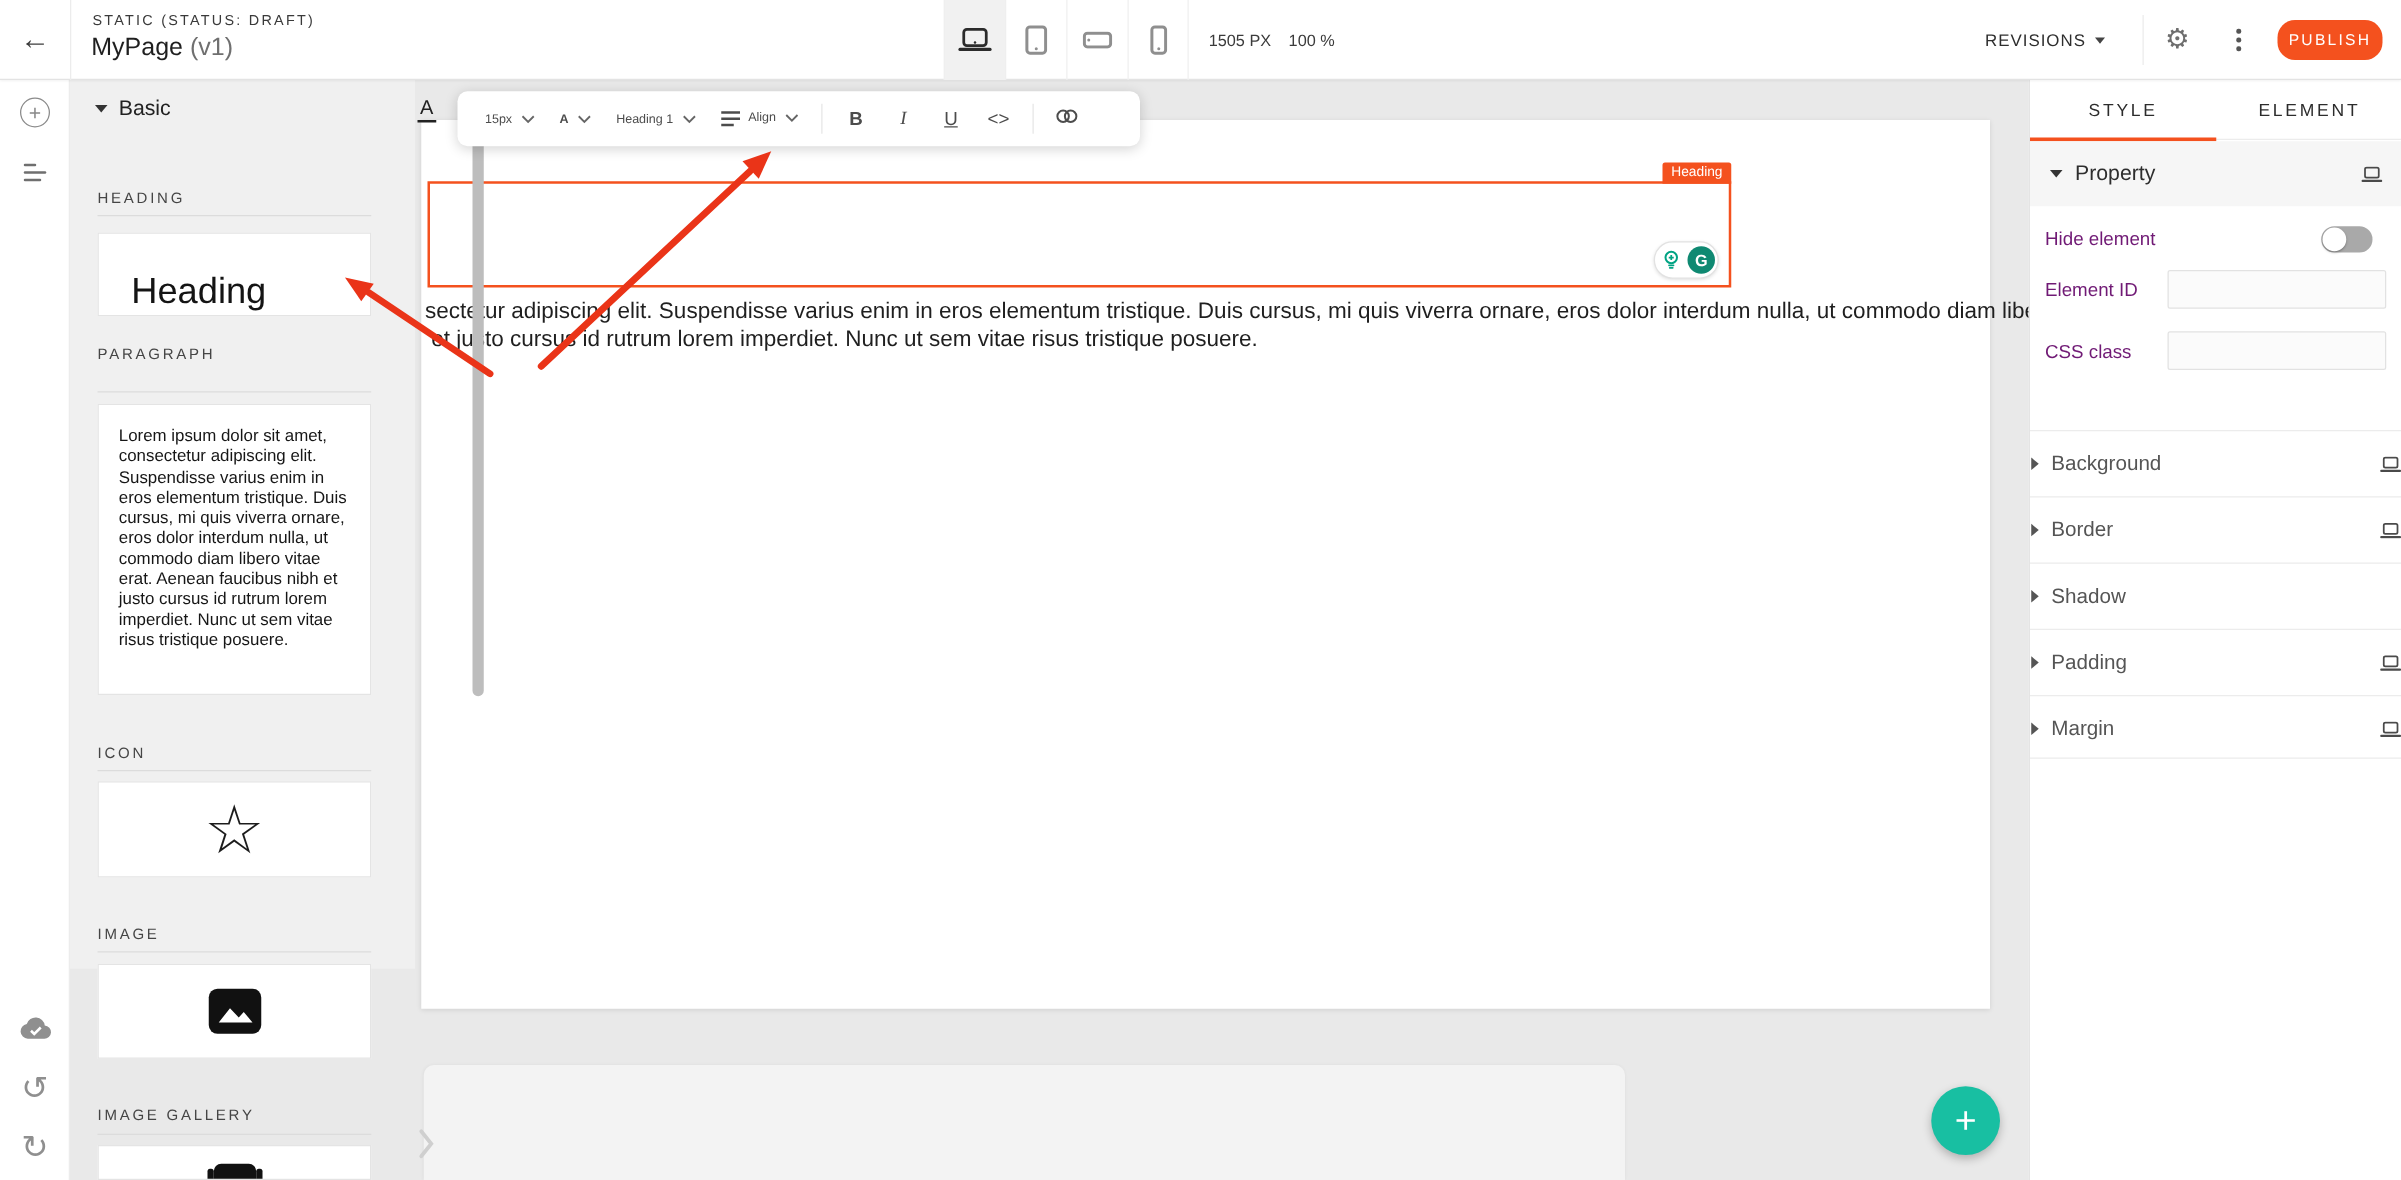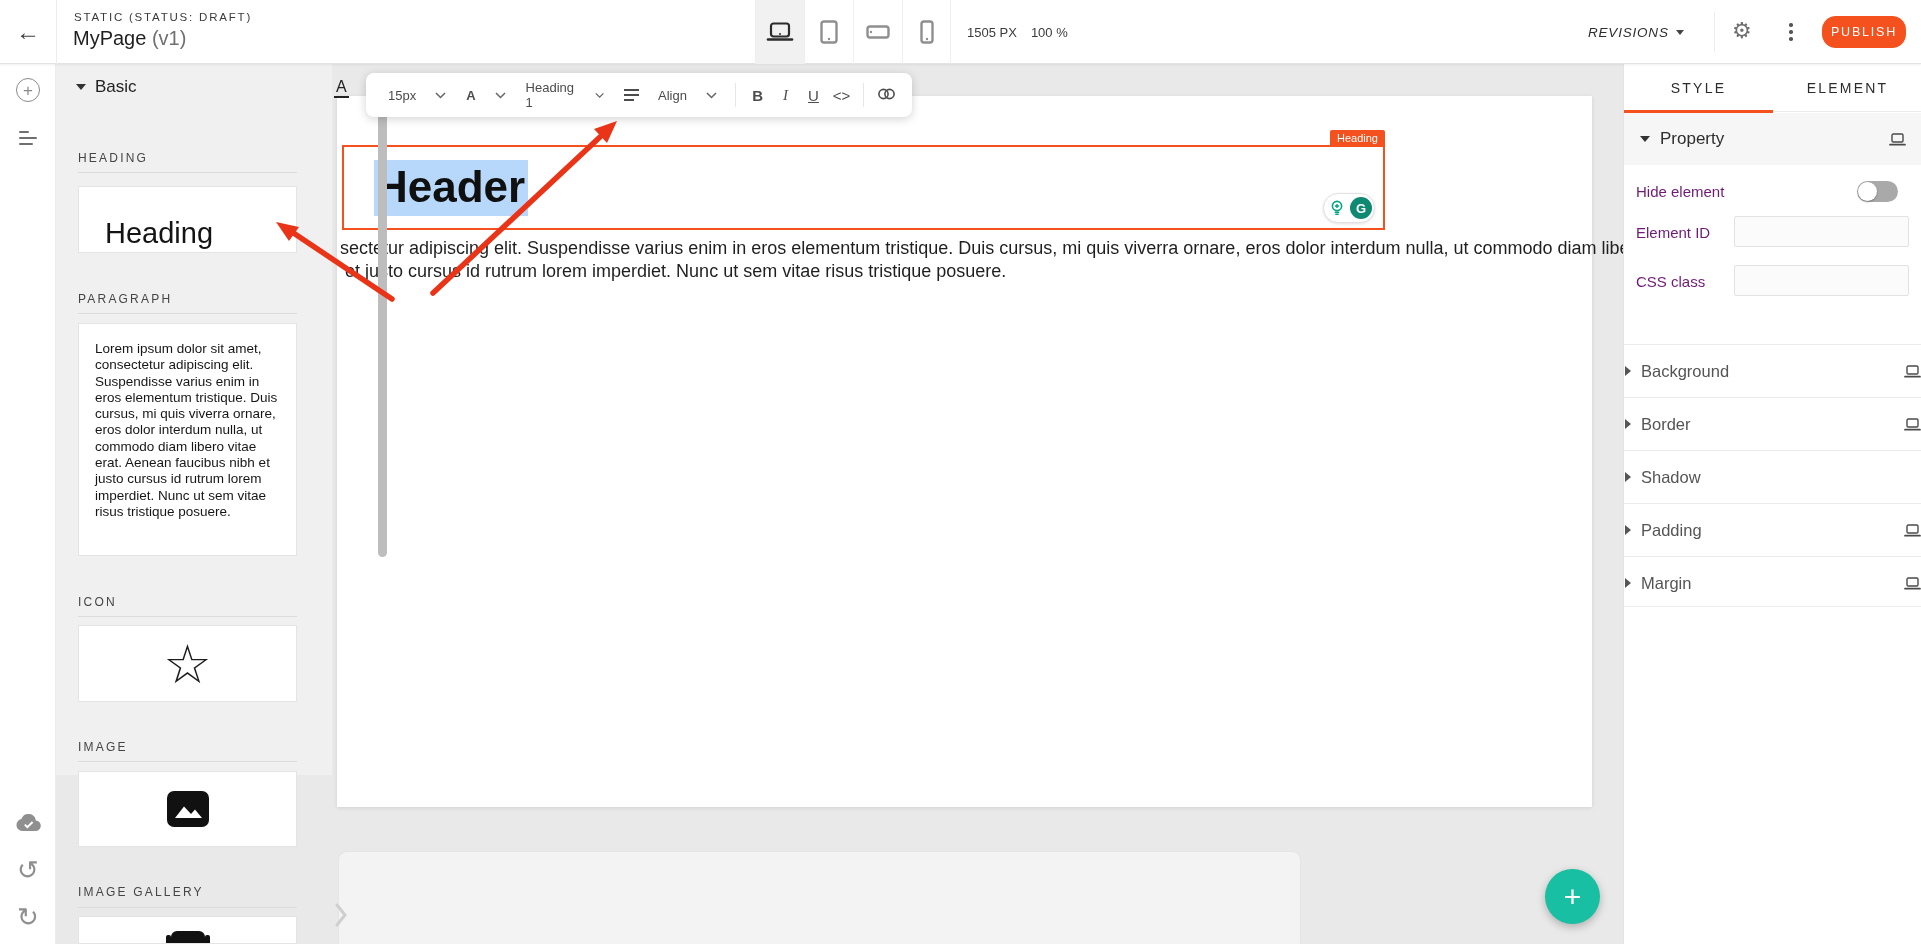--- a/index.html
+++ b/index.html
@@ -17,21 +17,21 @@
   .page-title-row { position:absolute; left:73px; top:27px; font-size:20px; color:#1f1f1f; }
   .page-version { color:#6f6f6f; }
   .device-group { position:absolute; left:755px; top:0; height:64px; display:flex; }
   .device-tile { width:49px; height:64px; display:flex; align-items:center; justify-content:center;
     border-left:1px solid #efefef; cursor:pointer; }
   .device-tile:last-child { border-right:1px solid #efefef; }
   .device-tile.selected { background:#f1f1f1; }
   .size-label { position:absolute; left:967px; top:0; height:64px; display:flex; gap:14px;
     align-items:center; font-size:13px; color:#3b3b3b; }
   .revisions { position:absolute; left:1588px; top:0; height:64px; display:flex; align-items:center;
-    gap:7px; font-size:13.5px; letter-spacing:.8px; color:#2e2e2e; cursor:pointer;font-style:italic; }
+    gap:7px; font-size:13.5px; letter-spacing:.8px; color:#2e2e2e; cursor:pointer; }
   .caret-down { width:0; height:0; border-left:4.5px solid transparent; border-right:4.5px solid transparent;
     border-top:5px solid #444; display:inline-block; }
   .gear-btn { position:absolute; left:1732px; top:20px; font-size:22px; color:#6e6e6e; cursor:pointer; line-height:1; }
   .kebab-btn { position:absolute; left:1784px; top:20px; width:14px; height:24px; display:flex;
     flex-direction:column; align-items:center; justify-content:center; gap:3.5px; cursor:pointer; }
   .kebab-btn i { width:3.5px; height:3.5px; border-radius:50%; background:#555; }
   .publish-btn { position:absolute; left:1822px; top:16px; width:84px; height:32px; border:none;
     border-radius:14px; background:var(--accent); color:#fff; font-size:12.5px; letter-spacing:1.8px;
     font-family:inherit; cursor:pointer; }
 
@@ -87,21 +87,21 @@
   .bulb-circle { width:22px; height:22px; border-radius:50%; background:#fff; display:flex;
     align-items:center; justify-content:center; cursor:pointer; }
   .g-circle { width:22px; height:22px; border-radius:50%; background:var(--grammarly); color:#fff;
     display:flex; align-items:center; justify-content:center; font-size:13px; font-weight:700; cursor:pointer; }
   .scroll-hint { position:absolute; left:2px; top:838px; color:#c9c9c9; }
 
   
   .ttoolbar { position:absolute; left:366px; top:73px; width:546px; height:44px; background:#fff;
     border-radius:8px; box-shadow:0 2px 10px rgba(0,0,0,.18); display:flex; align-items:center;
     padding:0 16px; gap:8px; z-index:35; }
-  .tt-item { display:flex; align-items:center; gap:19px; color:#4c4c4c; font-size:13px;
+  .tt-item { display:flex; align-items:center; gap:7px; color:#4c4c4c; font-size:10px;
     cursor:pointer; padding:4px 6px; }
   .tt-sep { width:1px; height:24px; background:#e6e6e6; margin:0 4px; }
   .tt-btn { width:30px; text-align:center; font-size:15px; color:#4c4c4c; cursor:pointer; }
   .align-lines { display:flex; flex-direction:column; gap:3px; width:15px; }
   .align-lines i { height:1.8px; background:#4c4c4c; display:block; }
 
   
   .inspector { position:absolute; left:1623px; top:64px; width:298px; height:880px; background:#fff;
     border-left:1px solid #e4e4e4; z-index:25; }
   .insp-tabs { position:absolute; left:0; top:0; width:298px; height:48px; display:flex;
@@ -230,21 +230,21 @@
       <span class="title">Basic</span>
     </div>
     <span class="text-tool-a">A</span>
 
     <div class="wsection-label" style="top:87px;">HEADING</div>
     <div class="wsection-rule" style="top:108px;"></div>
     <div class="wcard" style="top:122px; height:67px;">
       <div class="heading-preview">Heading</div>
     </div>
 
-    <div class="wsection-label" style="top:228px;">PARAGRAPH</div>
+    <div class="wsection-label" style="top:212px;">PARAGRAPH</div>
     <div class="wsection-rule" style="top:249px;"></div>
     <div class="wcard" style="top:259px; height:233px;">
       <div class="para-preview">Lorem ipsum dolor sit amet, consectetur adipiscing elit. Suspendisse varius enim in eros elementum tristique. Duis cursus, mi quis viverra ornare, eros dolor interdum nulla, ut commodo diam libero vitae erat. Aenean faucibus nibh et justo cursus id rutrum lorem imperdiet. Nunc ut sem vitae risus tristique posuere.</div>
     </div>
 
     <div class="wsection-label" style="top:531px;">ICON</div>
     <div class="wsection-rule" style="top:552px;"></div>
     <div class="wcard center-card" style="top:561px; height:77px;">
       <span class="star-glyph">☆</span>
     </div>
@@ -271,23 +271,20 @@
     <div class="panel-scrollbar"></div>
   </div>
 
   <div class="canvas">
     <div class="page">
 
       <div class="sel-box">
         <div class="el-badge">Heading</div>
       </div>
 
-      <div class="canvas-heading">
-        <span class="sel-blue">Header</span>
-      </div>
 
       <div class="grammarly-pill">
         <span class="bulb-circle">
           <svg width="14" height="16" viewBox="0 0 14 16">
             <circle cx="7" cy="6" r="4.6" fill="none" stroke="#00a383" stroke-width="1.6"></circle>
             <path d="M7 4 v4 M5 6 h4" stroke="#00a383" stroke-width="1.4"></path>
             <path d="M5.2 12.2 h3.6 M5.8 14.2 h2.4" stroke="#00a383" stroke-width="1.4" stroke-linecap="round"></path>
           </svg>
         </span>
         <span class="g-circle">G</span>

